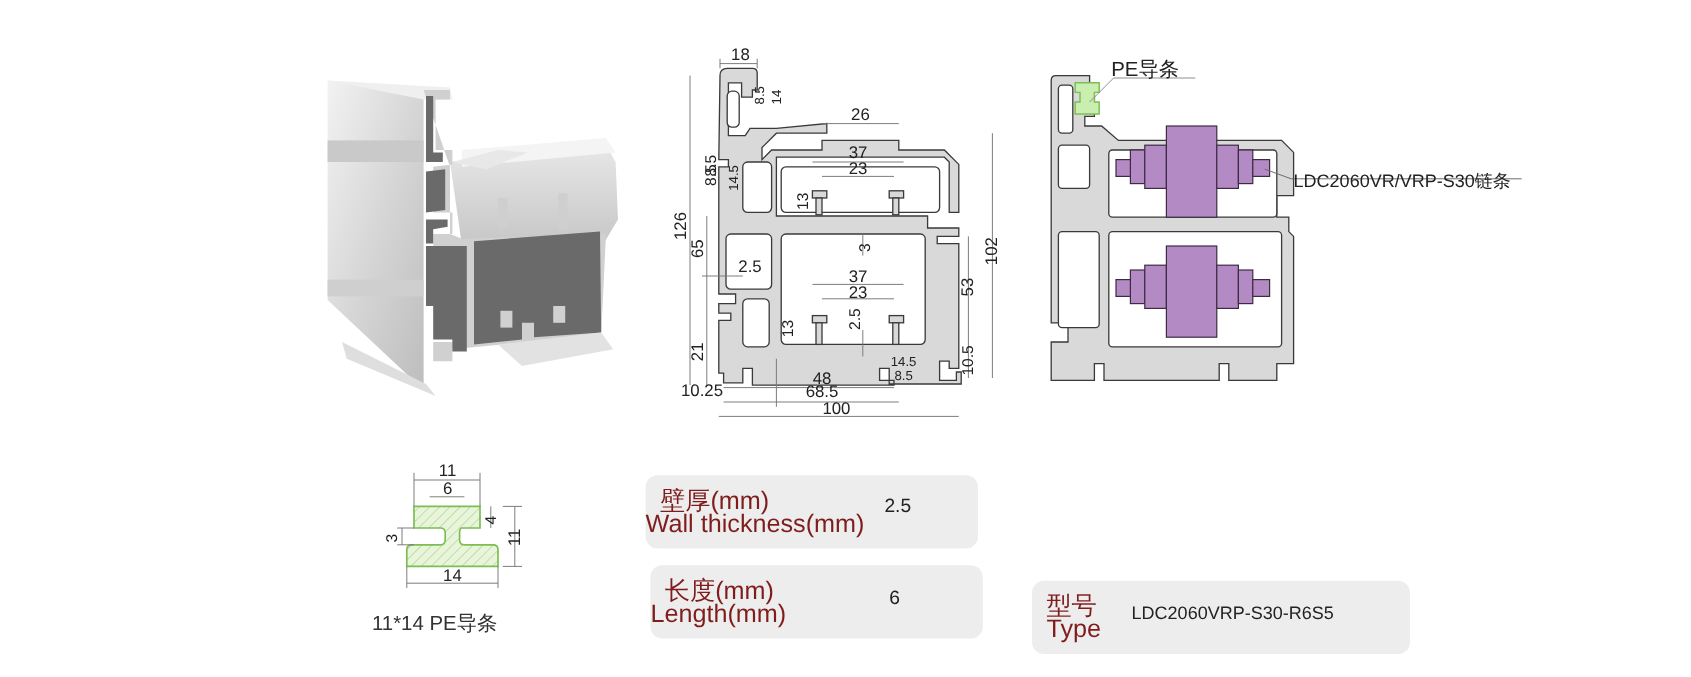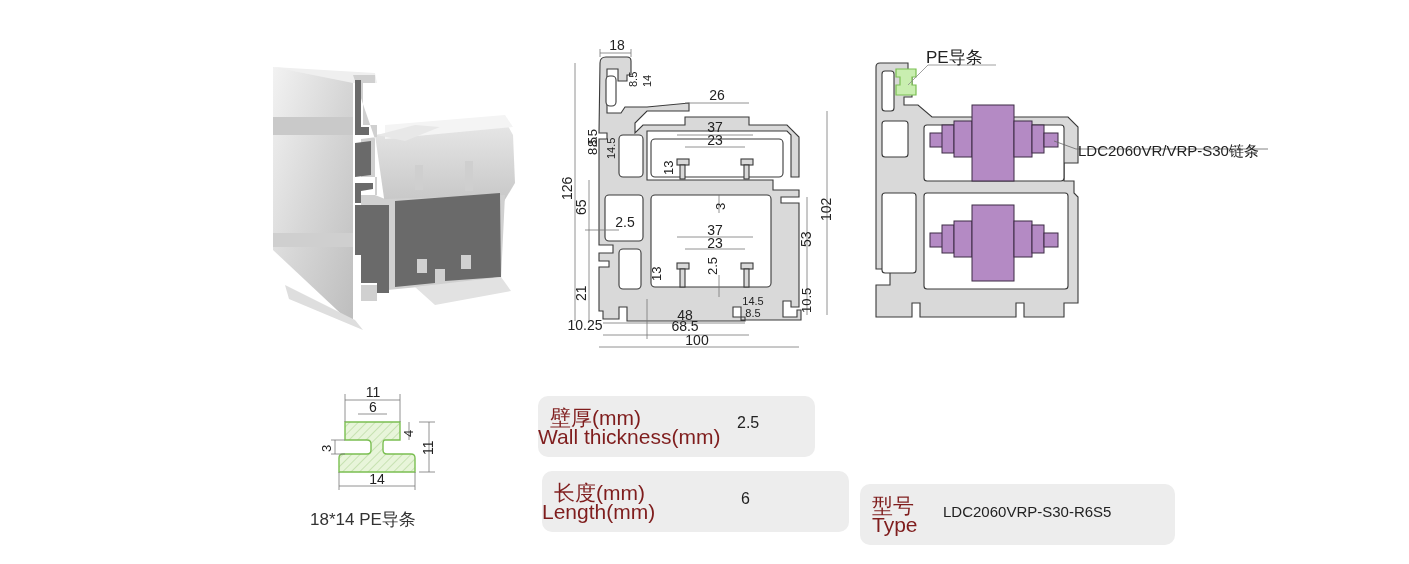--- a/index.html
+++ b/index.html
@@ -191,29 +191,29 @@
   <line class="dim" x1="16" y1="60" x2="30" y2="60"></line>
     <line class="dim" x1="16" y1="74" x2="30" y2="74"></line>
     <line class="dim" x1="20" y1="60" x2="20" y2="74"></line>
   <text x="58" y="17" font-size="14" text-anchor="middle">11</text>
   <text x="58" y="32" font-size="14" text-anchor="middle">6</text>
   <text transform="translate(16,72) rotate(-90)" font-size="13">3</text>
   <text transform="translate(98,57) rotate(-90)" font-size="13">4</text>
   <text transform="translate(118,75) rotate(-90)" font-size="14">11</text>
   <text x="62" y="104" font-size="14" text-anchor="middle">14</text>
 </svg>
-<div class="cap" style="left:310px;top:508px">18*14 PE导条</div>
+<div class="cap" style="left:310px;top:508px">11*14 PE导条</div>
 
 <div class="card" style="left:538px;top:396px;width:277px;height:61px">
   <div class="lbl" style="left:12px;top:12px">壁厚(mm)</div>
   <div class="lbl" style="left:0;top:31px">Wall thickness(mm)</div>
   <div class="val" style="left:199px;top:18px">2.5</div>
 </div>
 
-<div class="card" style="left:542px;top:471px;width:307px;height:61px">
+<div class="card" style="left:542px;top:471px;width:277px;height:61px">
   <div class="lbl" style="left:12px;top:12px">长度(mm)</div>
   <div class="lbl" style="left:0;top:31px">Length(mm)</div>
   <div class="val" style="left:199px;top:19px">6</div>
 </div>
 
 <div class="card" style="left:860px;top:484px;width:315px;height:61px">
   <div class="lbl" style="left:12px;top:12px">型号</div>
   <div class="lbl" style="left:12px;top:31px">Type</div>
   <div class="val" style="left:83px;top:19px;font-size:15px">LDC2060VRP-S30-R6S5</div>
 </div>

